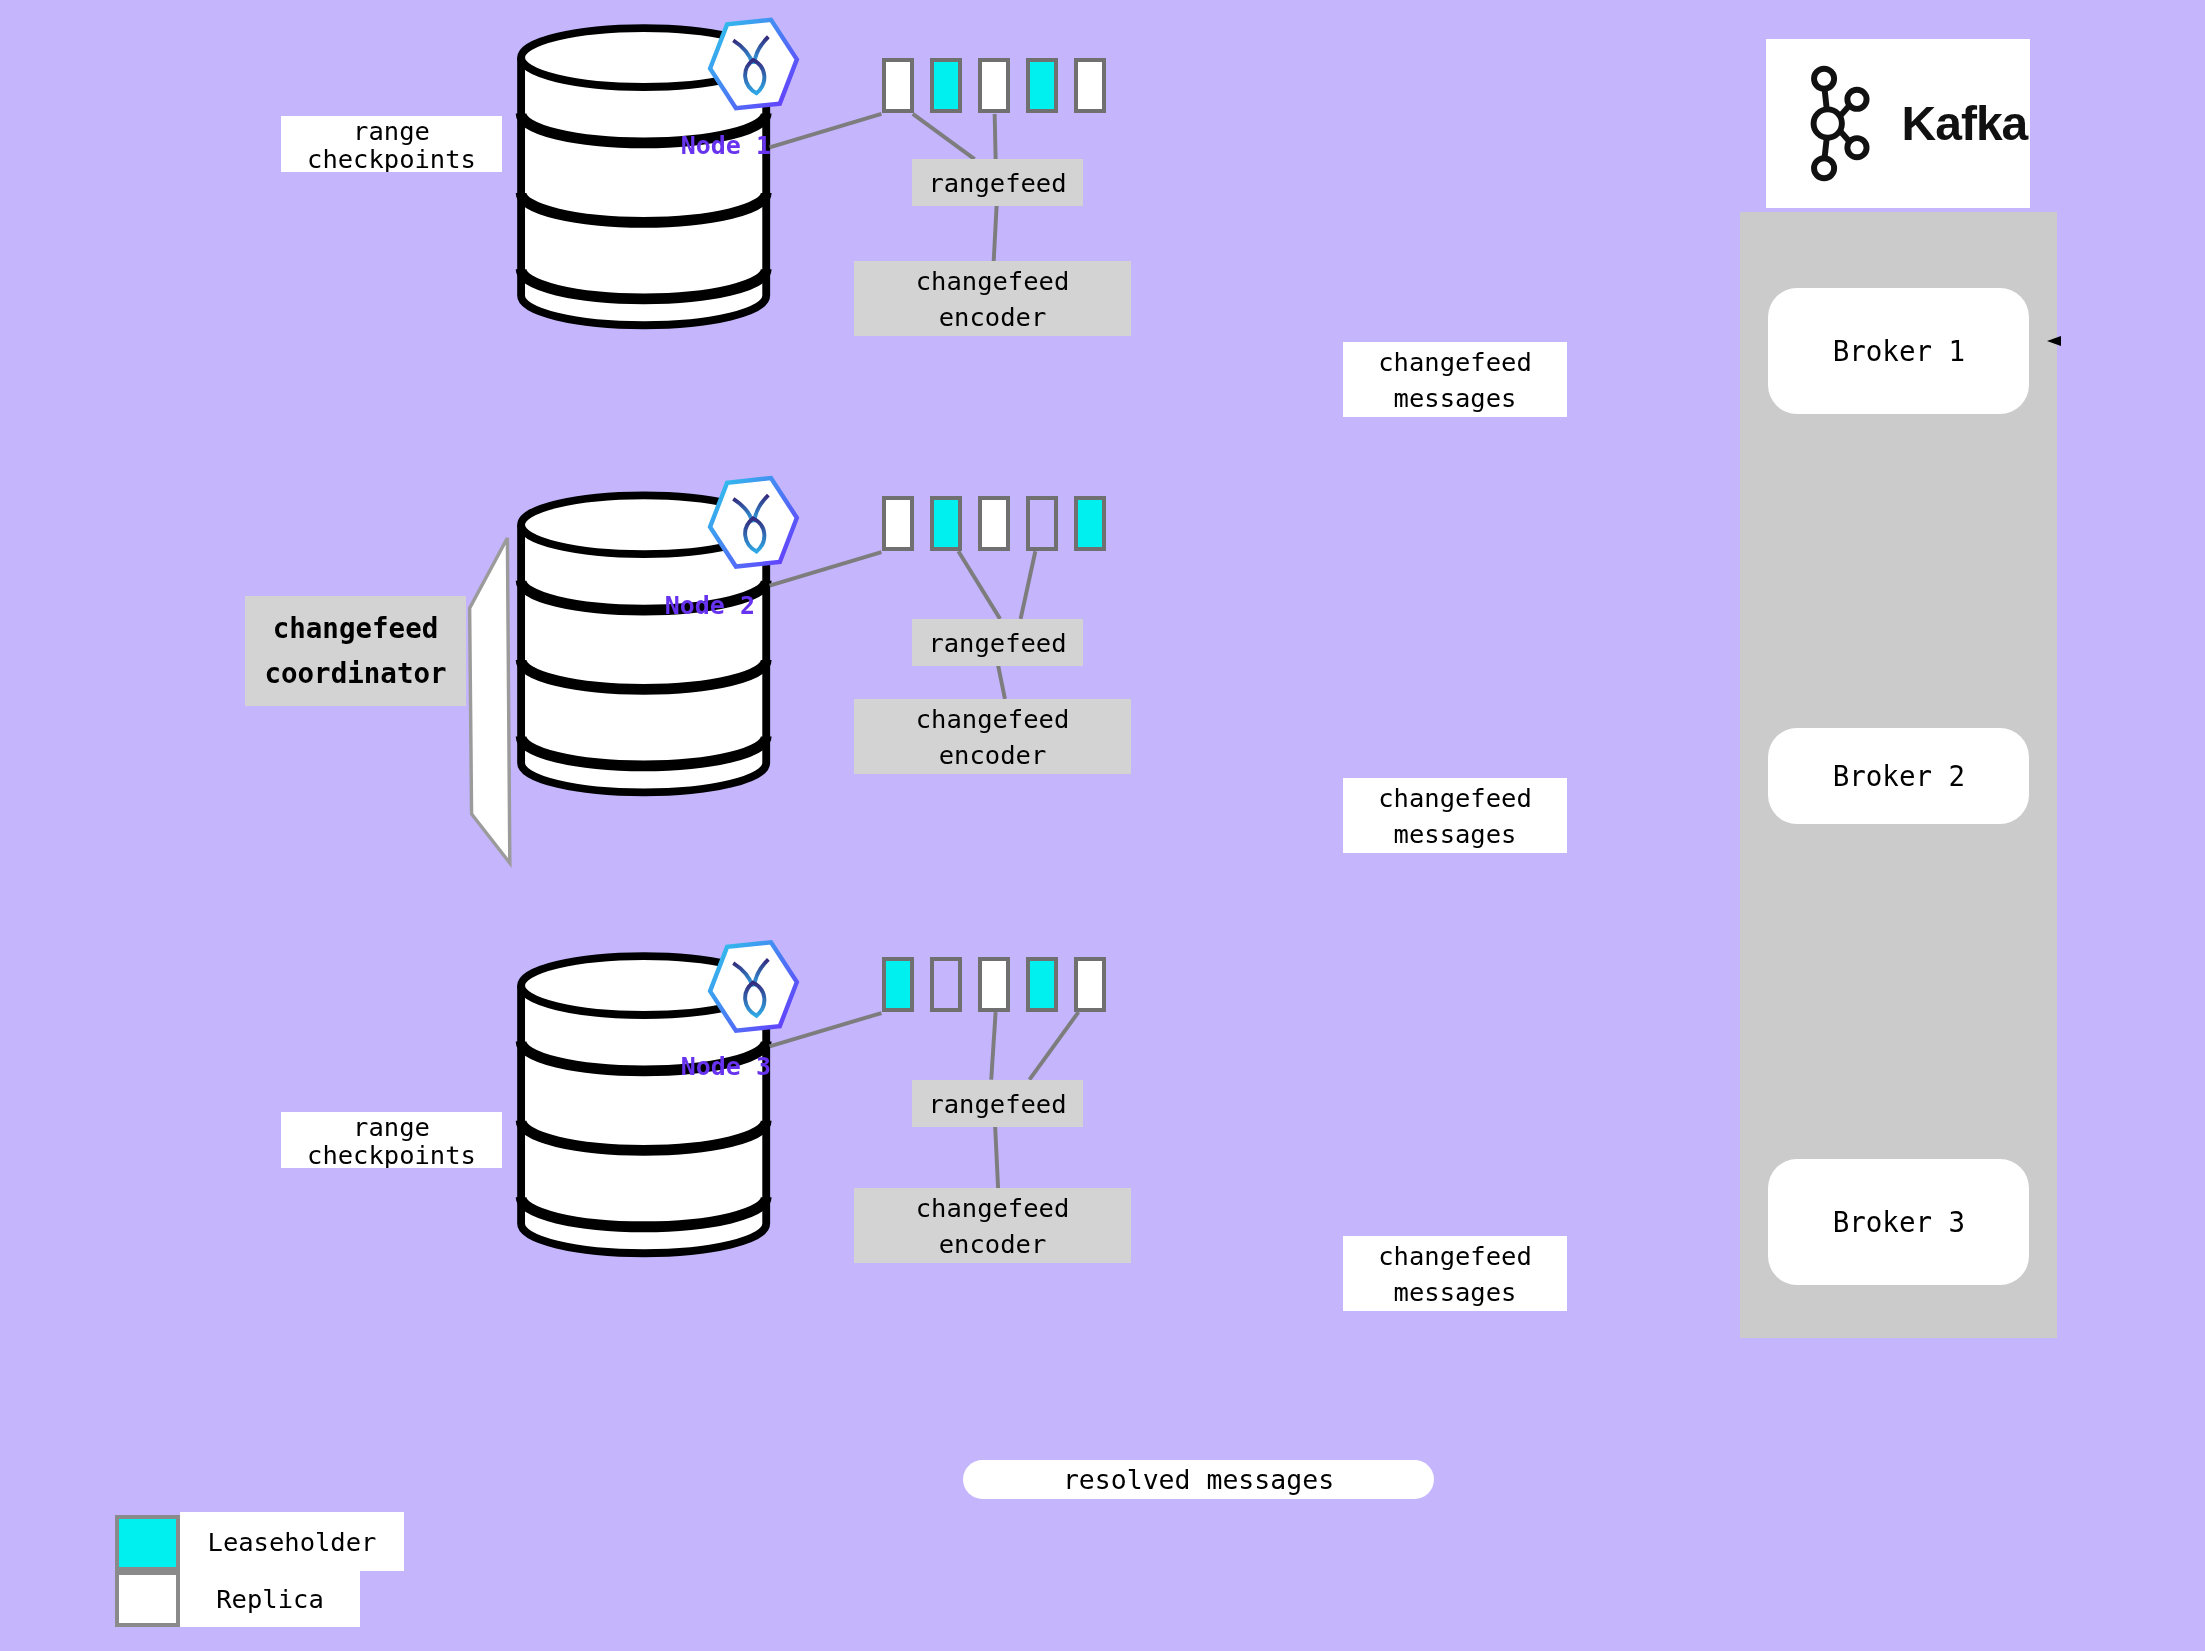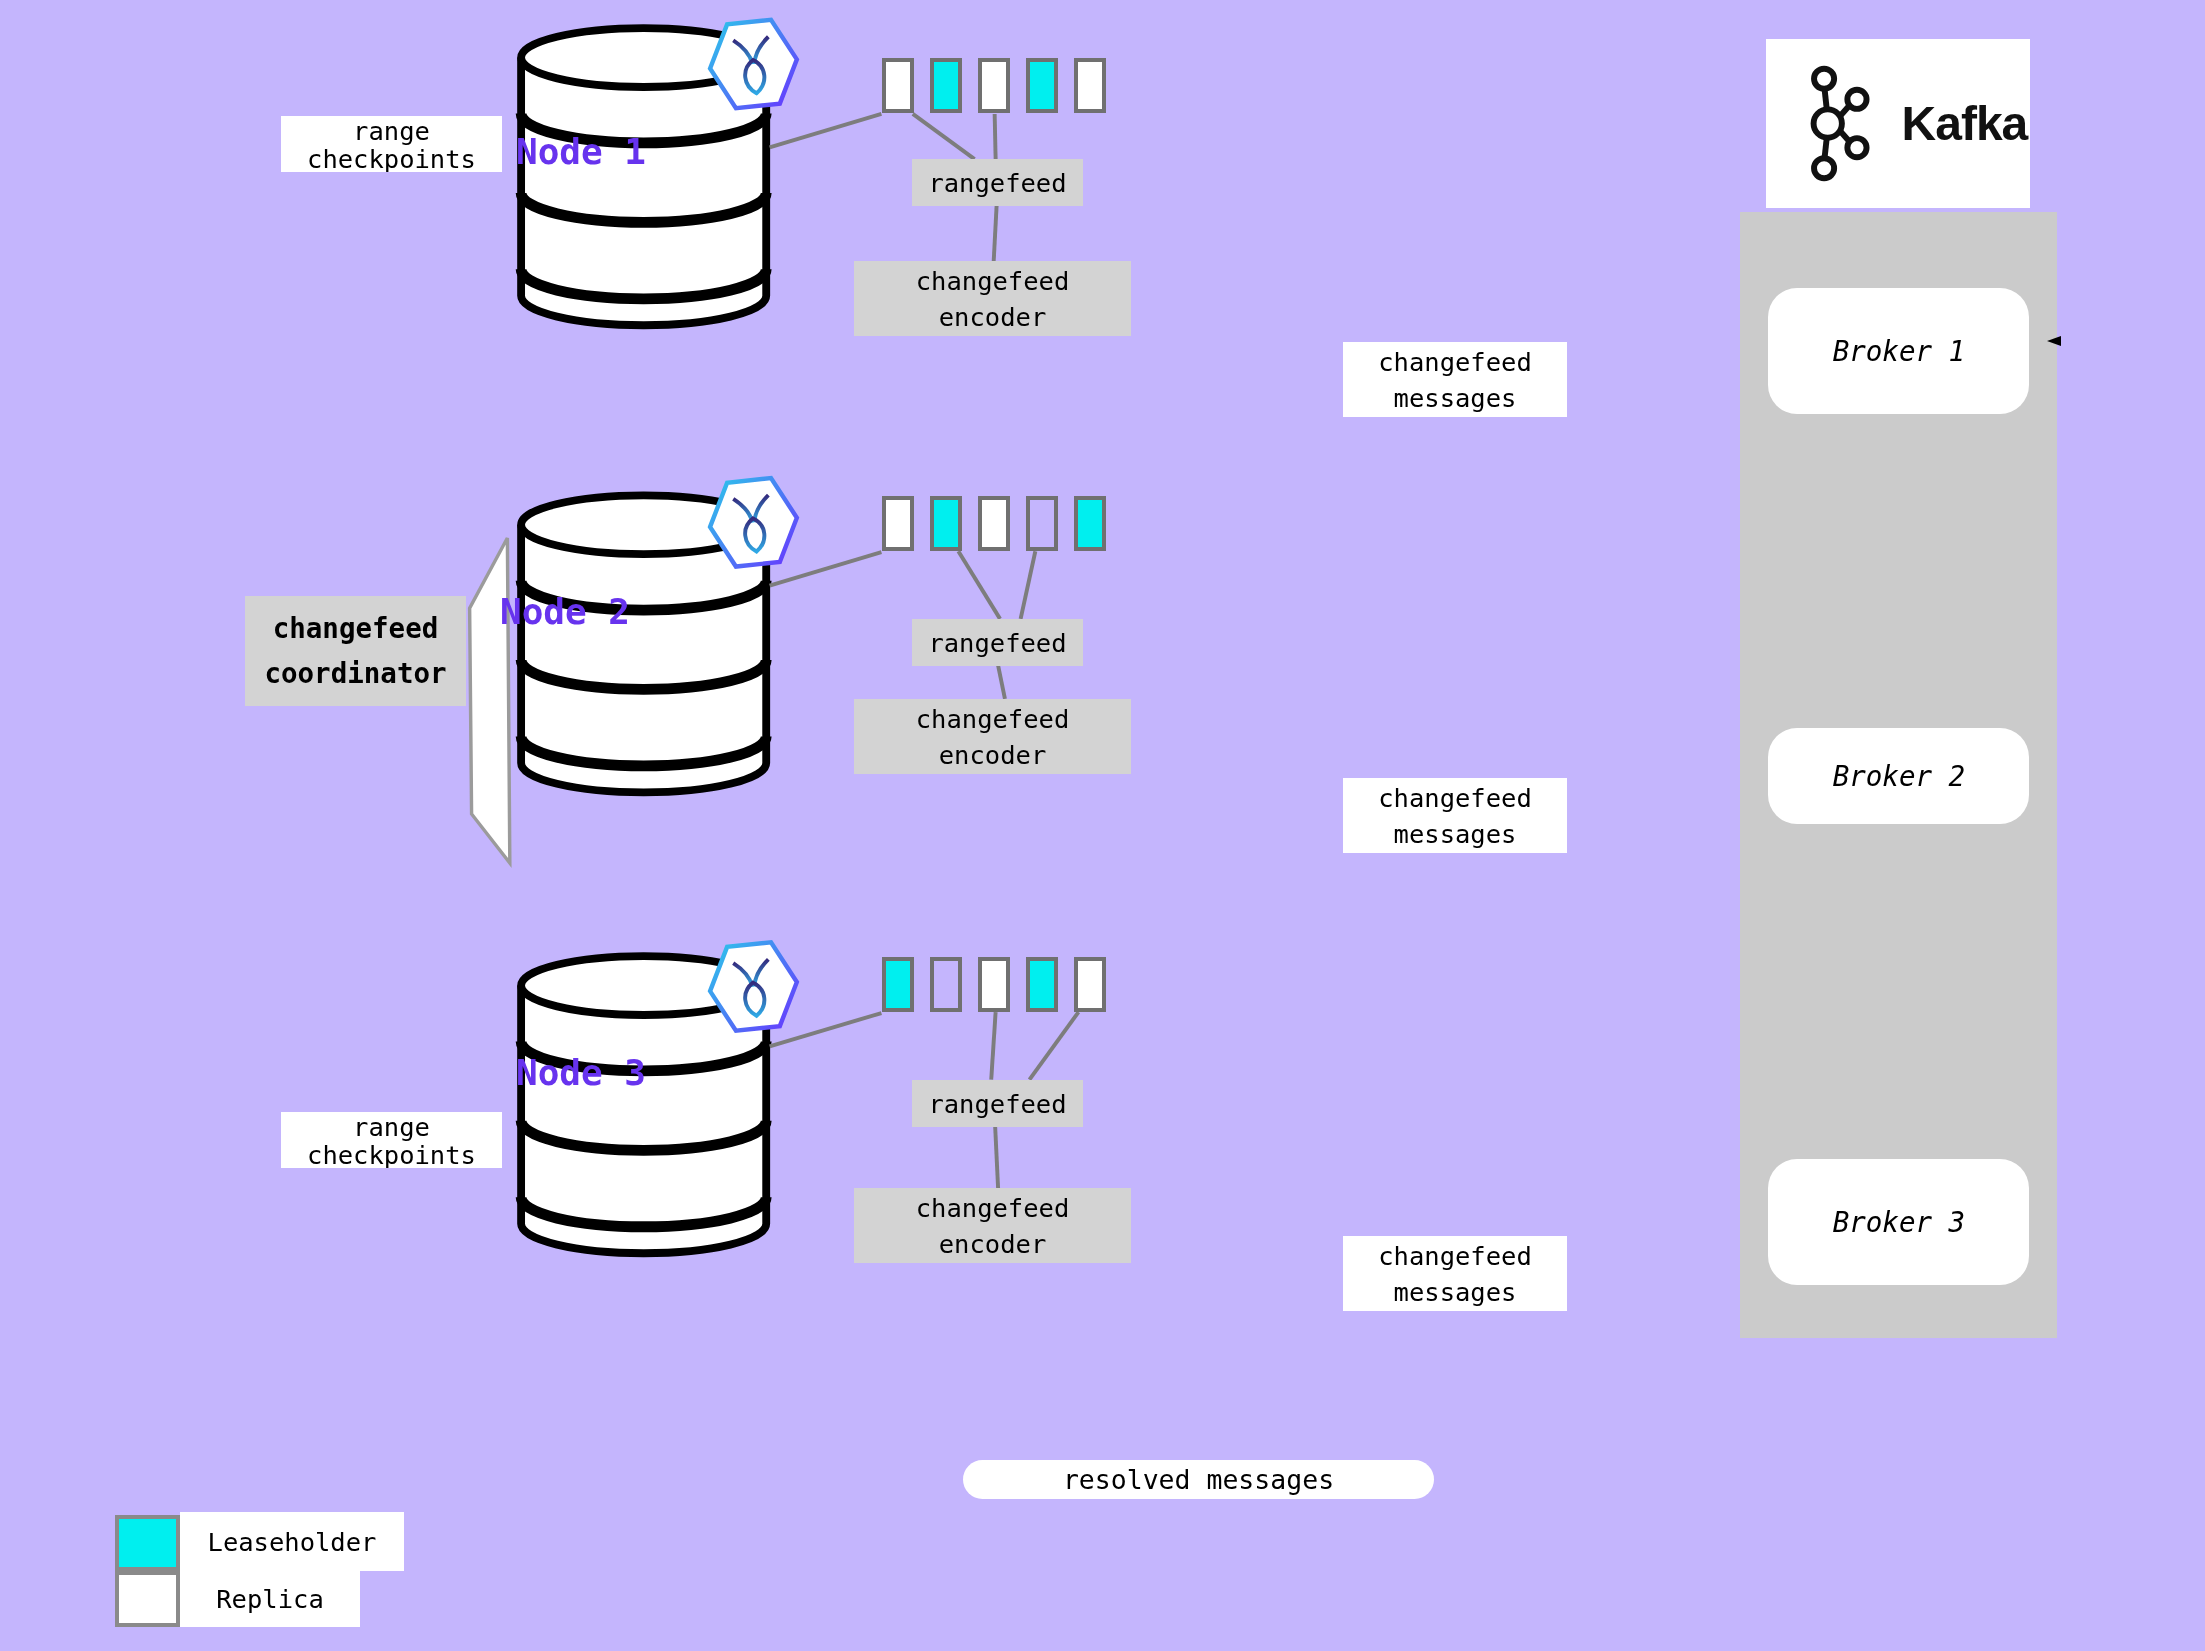--- a/index.html
+++ b/index.html
@@ -7,22 +7,22 @@
          font-family:"DejaVu Sans Mono",monospace;}
   .gfx{position:absolute;left:0;top:0;z-index:1;}
   .abs{position:absolute;z-index:2;box-sizing:border-box;}
   .box{display:flex;align-items:center;justify-content:center;text-align:center;
        color:#000;font-family:"DejaVu Sans Mono",monospace;}
   .white{background:#ffffff;}
   .gray{background:#d3d3d3;}
   .two{white-space:pre-line;}
   .lbl52{font-size:25.5px;line-height:36px;}
   .clip{overflow:hidden;align-items:flex-start;line-height:28px;padding-top:1px;}
-  .node-label{color:#6733ee;font-weight:bold;font-size:36px;z-index:2;position:absolute;
-              width:255px;text-align:left;font-family:"DejaVu Sans Mono",monospace;}
+  .node-label{color:#6733ee;font-weight:bold;font-size:25px;z-index:2;position:absolute;
+              width:255px;text-align:right;font-family:"DejaVu Sans Mono",monospace;}
   .sqrow{position:absolute;display:flex;gap:16px;z-index:2;}
   .sq{width:32px;height:55px;border:4.9px solid #707070;box-sizing:border-box;background:transparent;}
   .sq[data-kind="leaseholder"]{background:#00efef;}
   .sq[data-kind="replica"]{background:#ffffff;}
   .sq[data-kind="none"]{background:transparent;}
   .container-gray{background:#cbcbcb;z-index:2;position:absolute;}
   .broker{position:absolute;background:#fff;border-radius:29px;display:flex;align-items:center;
           justify-content:center;font-size:27.5px;color:#000;font-family:"DejaVu Sans Mono",monospace;}
   .pill{border-radius:29px;font-size:26.5px;}
   .coord{font-weight:bold;font-size:27.5px;line-height:45px;}
@@ -154,21 +154,21 @@
         <circle cx="-8" cy="-98" r="22"></circle>
         <circle cx="0" cy="0" r="31"></circle>
         <circle cx="-8" cy="98" r="22"></circle>
         <circle cx="64" cy="-53" r="21"></circle>
         <circle cx="64" cy="53" r="21"></circle>
       </g>
     </svg>
     <span class="kafka-word">Kafka</span>
   </div>
 
-  <div class="container-gray" style="left:1740px;top:212px;width:317px;height:1126px;font-style:italic;">
+  <div class="container-gray" style="left:1740px;top:212px;width:317px;height:1126px;">
     <div class="broker broker-font" style="left:28.4px;top:76px;width:261px;height:126px;">Broker 1</div>
     <div class="broker broker-font" style="left:28.4px;top:516px;width:261px;height:96px;">Broker 2</div>
     <div class="broker broker-font" style="left:28.4px;top:947px;width:261px;height:126px;">Broker 3</div>
   </div>
   <div class="arrowhead" style="left:2047px;top:336px;"></div>
 
   <div class="abs box white pill" style="left:963px;top:1460px;width:471px;height:39px;">resolved messages</div>
 
   <div class="legend-swatch" style="left:115px;top:1515px;width:65px;height:56px;" data-kind="leaseholder"></div>
   <div class="legend-swatch" style="left:115px;top:1571px;width:65px;height:56px;" data-kind="replica"></div>

